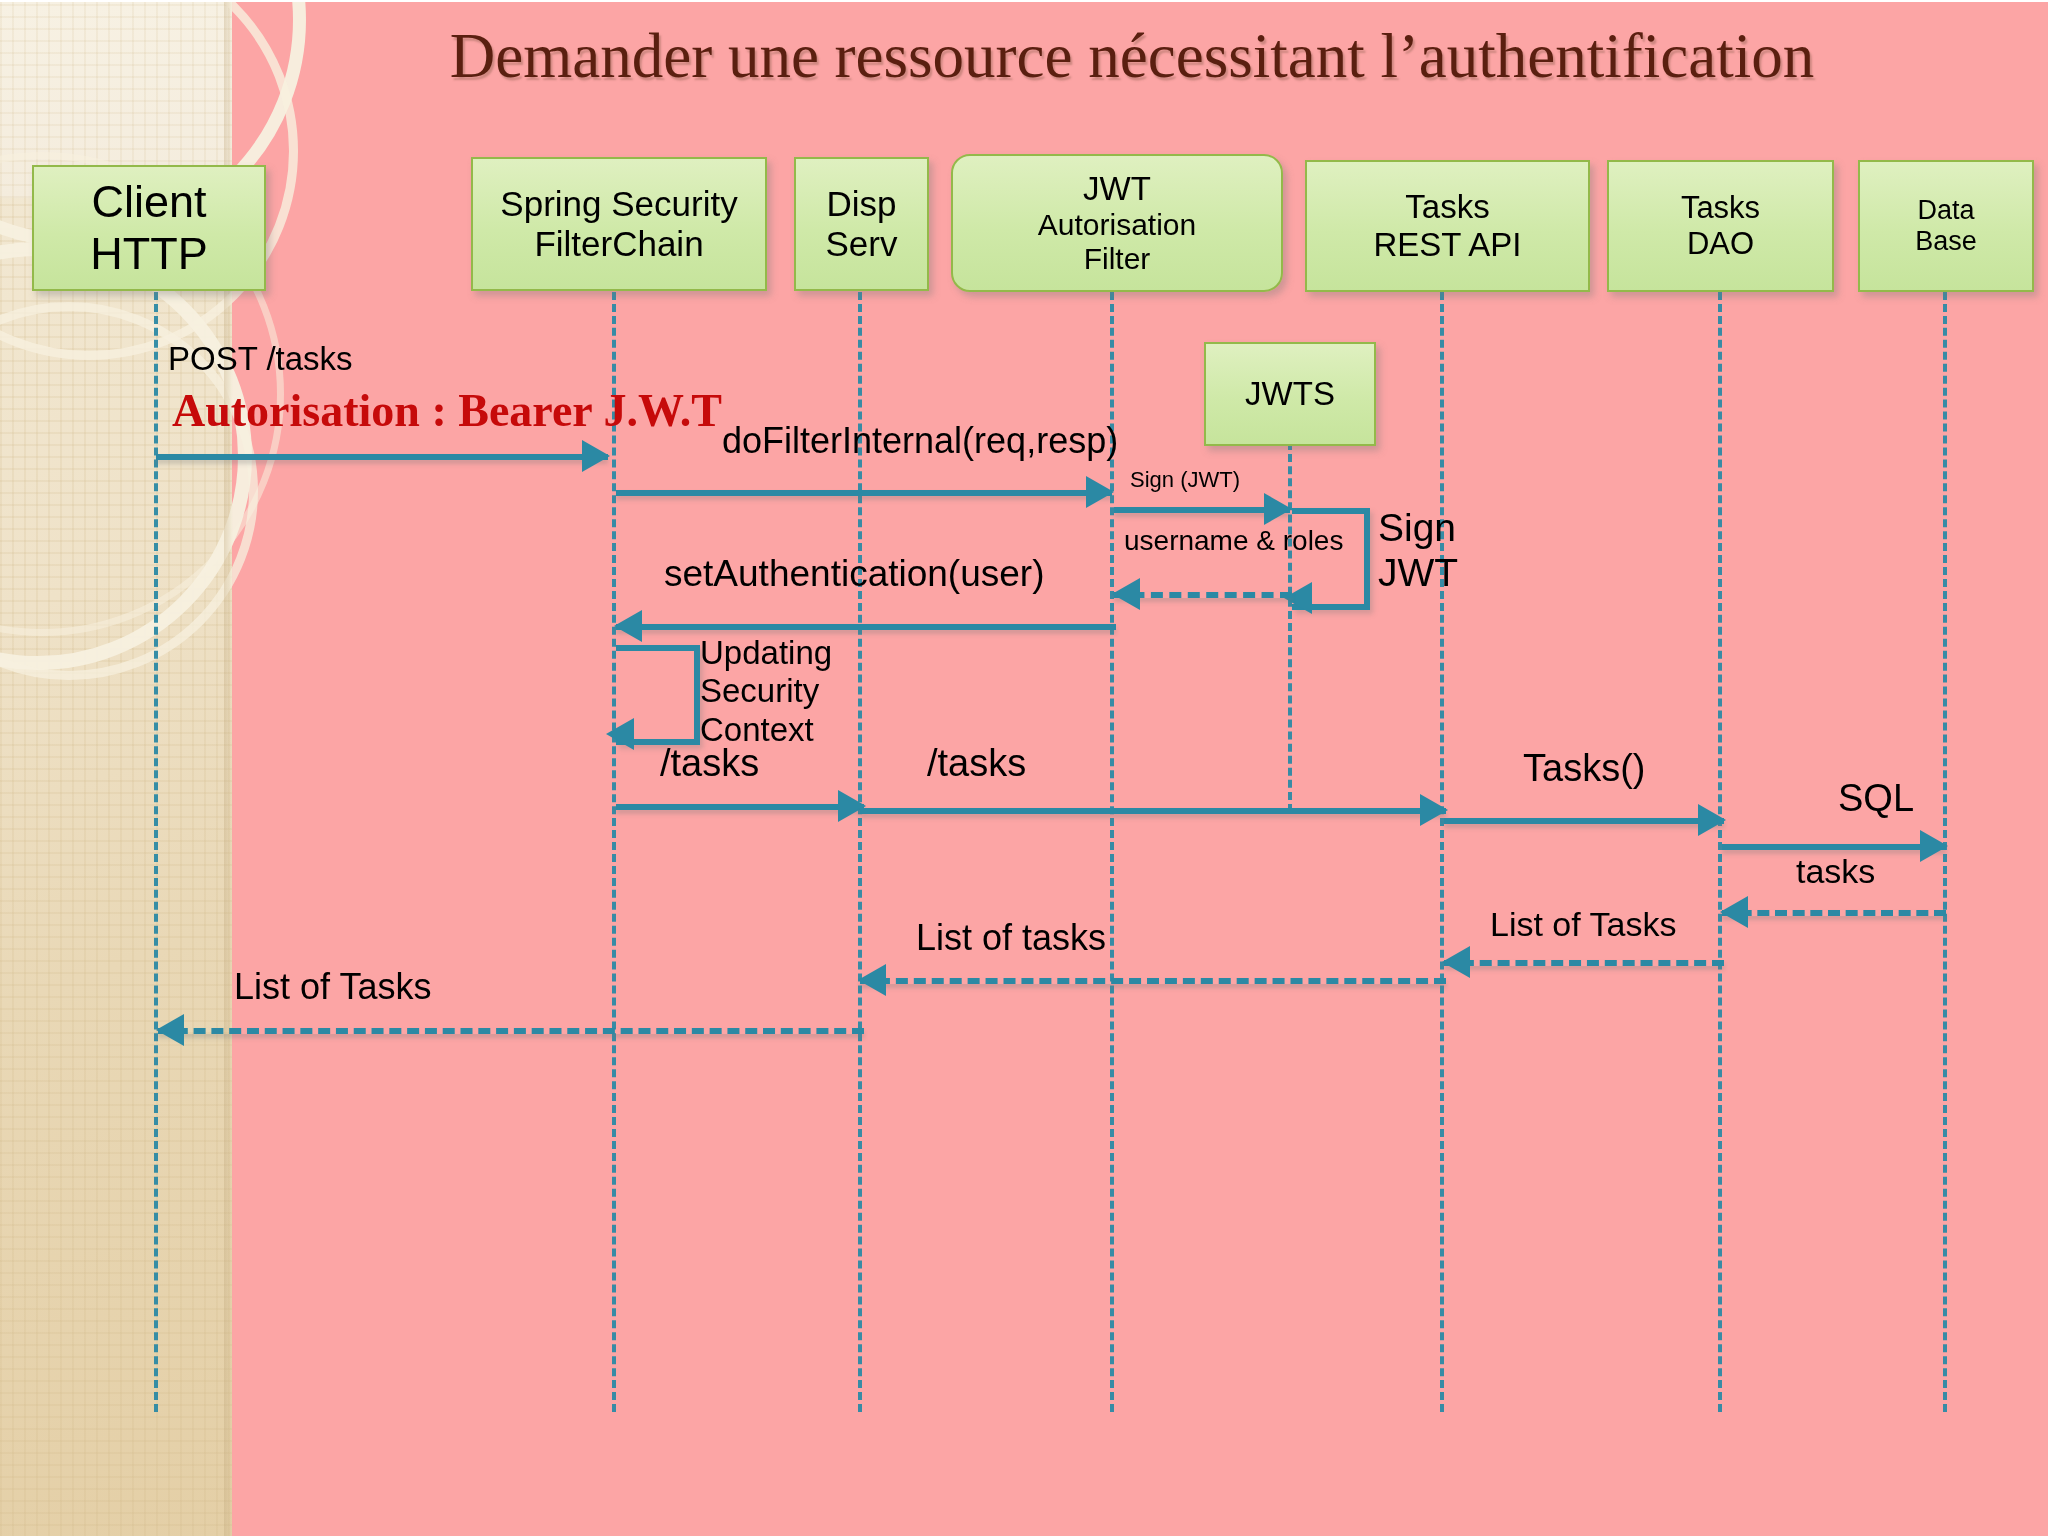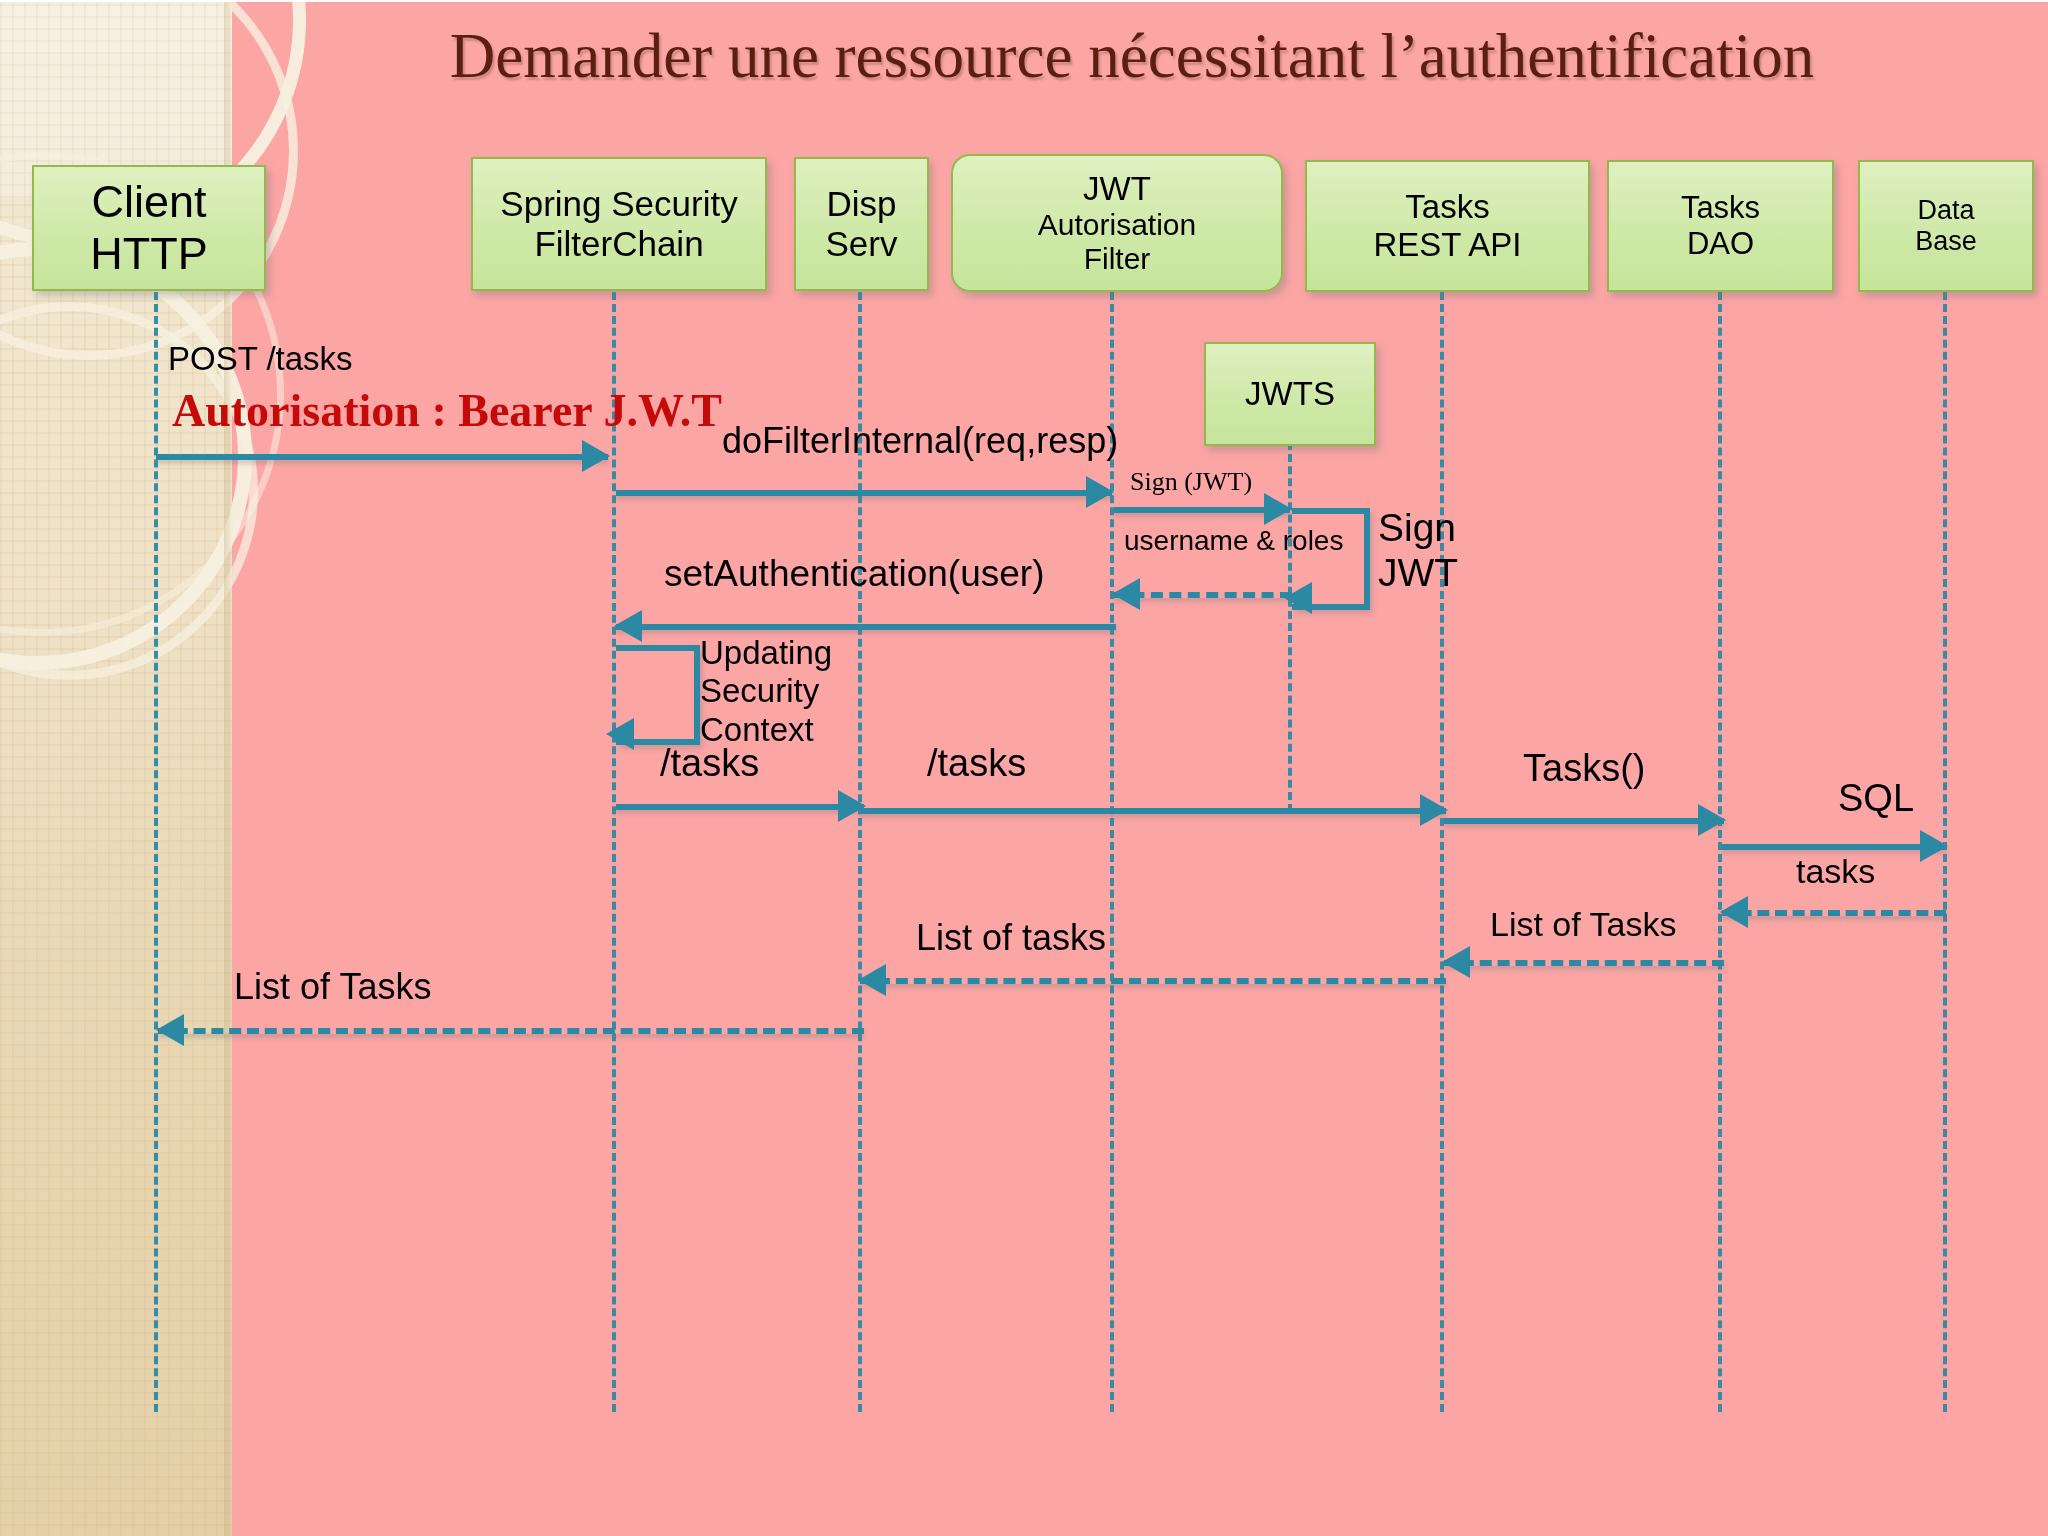--- a/index.html
+++ b/index.html
@@ -168,21 +168,21 @@
     <div class="line"></div>
     <div class="head r"></div>
   </div>
 
   <div class="lbl" style="left:722px; top:418px; font-size:36px;">doFilterInternal(req,resp)</div>
   <div class="msg" style="left:616px; top:488px; width:496px;">
     <div class="line"></div>
     <div class="head r"></div>
   </div>
 
-  <div class="lbl" style="left:1130px; top:465px; font-size:26px;font-family:Liberation Serif, serif;">Sign (JWT)</div>
+  <div class="lbl" style="left:1130px; top:465px; font-size:22px;">Sign (JWT)</div>
   <div class="msg" style="left:1114px; top:505px; width:176px;">
     <div class="line"></div>
     <div class="head r"></div>
   </div>
 
   <div class="sq" style="left:1292px; top:506px; width:72px; height:90px; border-left:none;"></div>
   <div class="selfhead" style="left:1284px; top:580px;"></div>
   <div class="lbl multi" style="left:1378px; top:503px; font-size:39px; width:150px;">
     <span>Sign JWT</span>
   </div>

